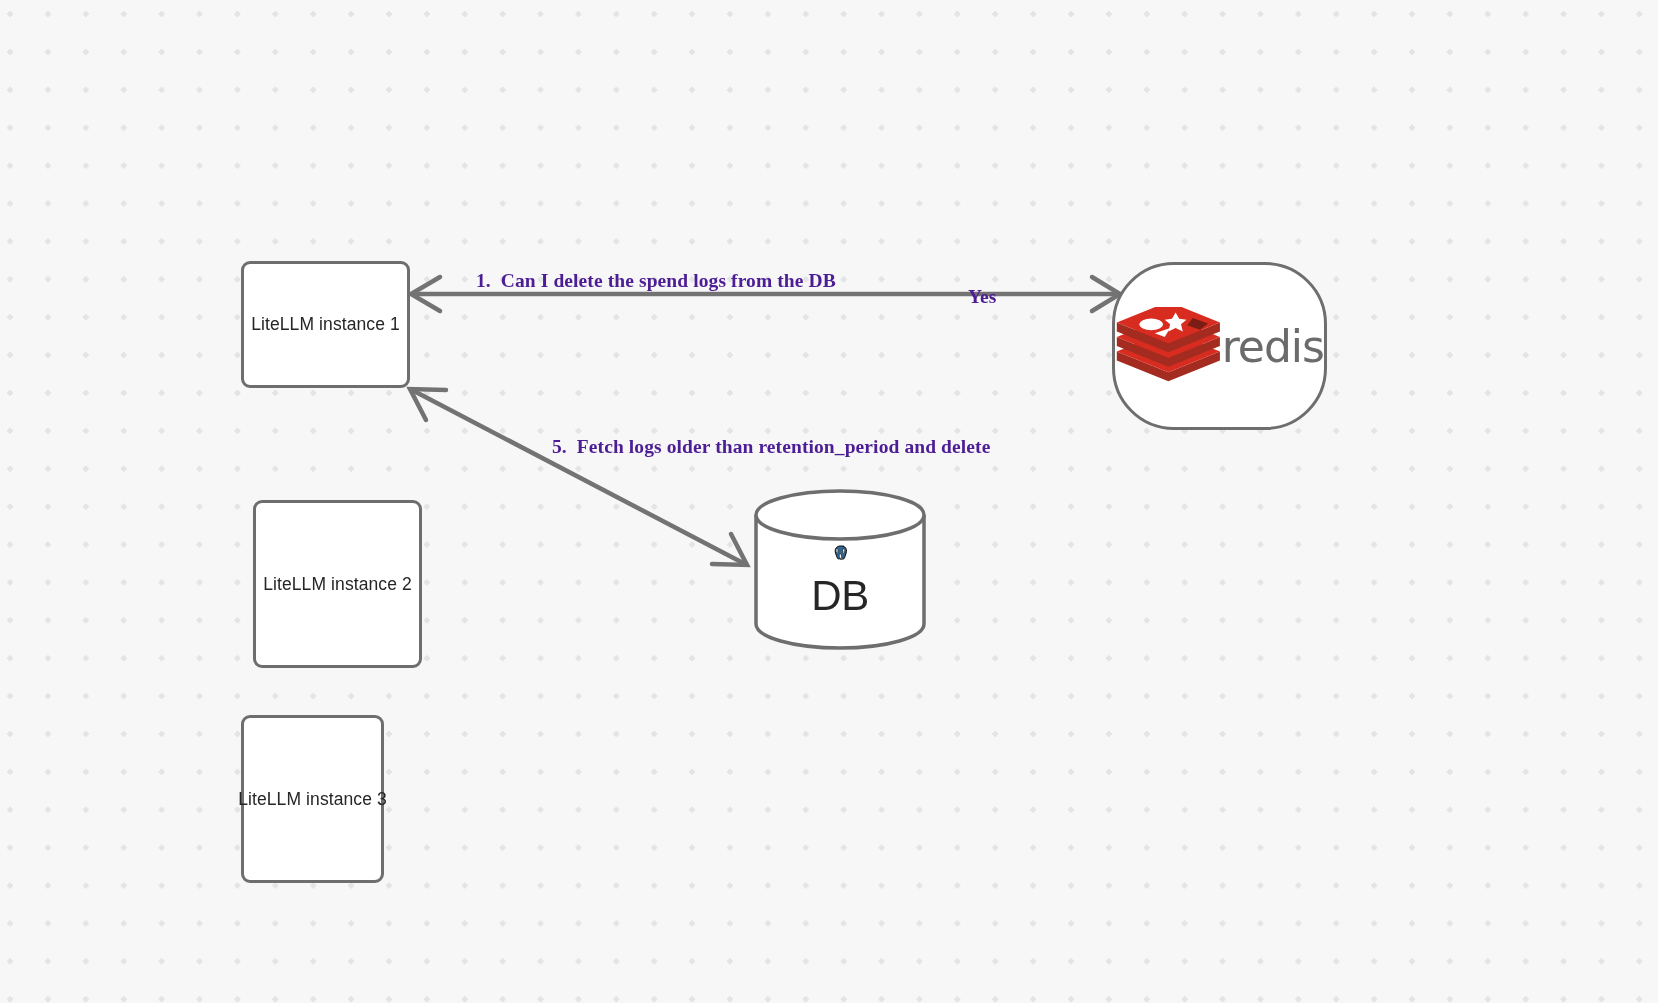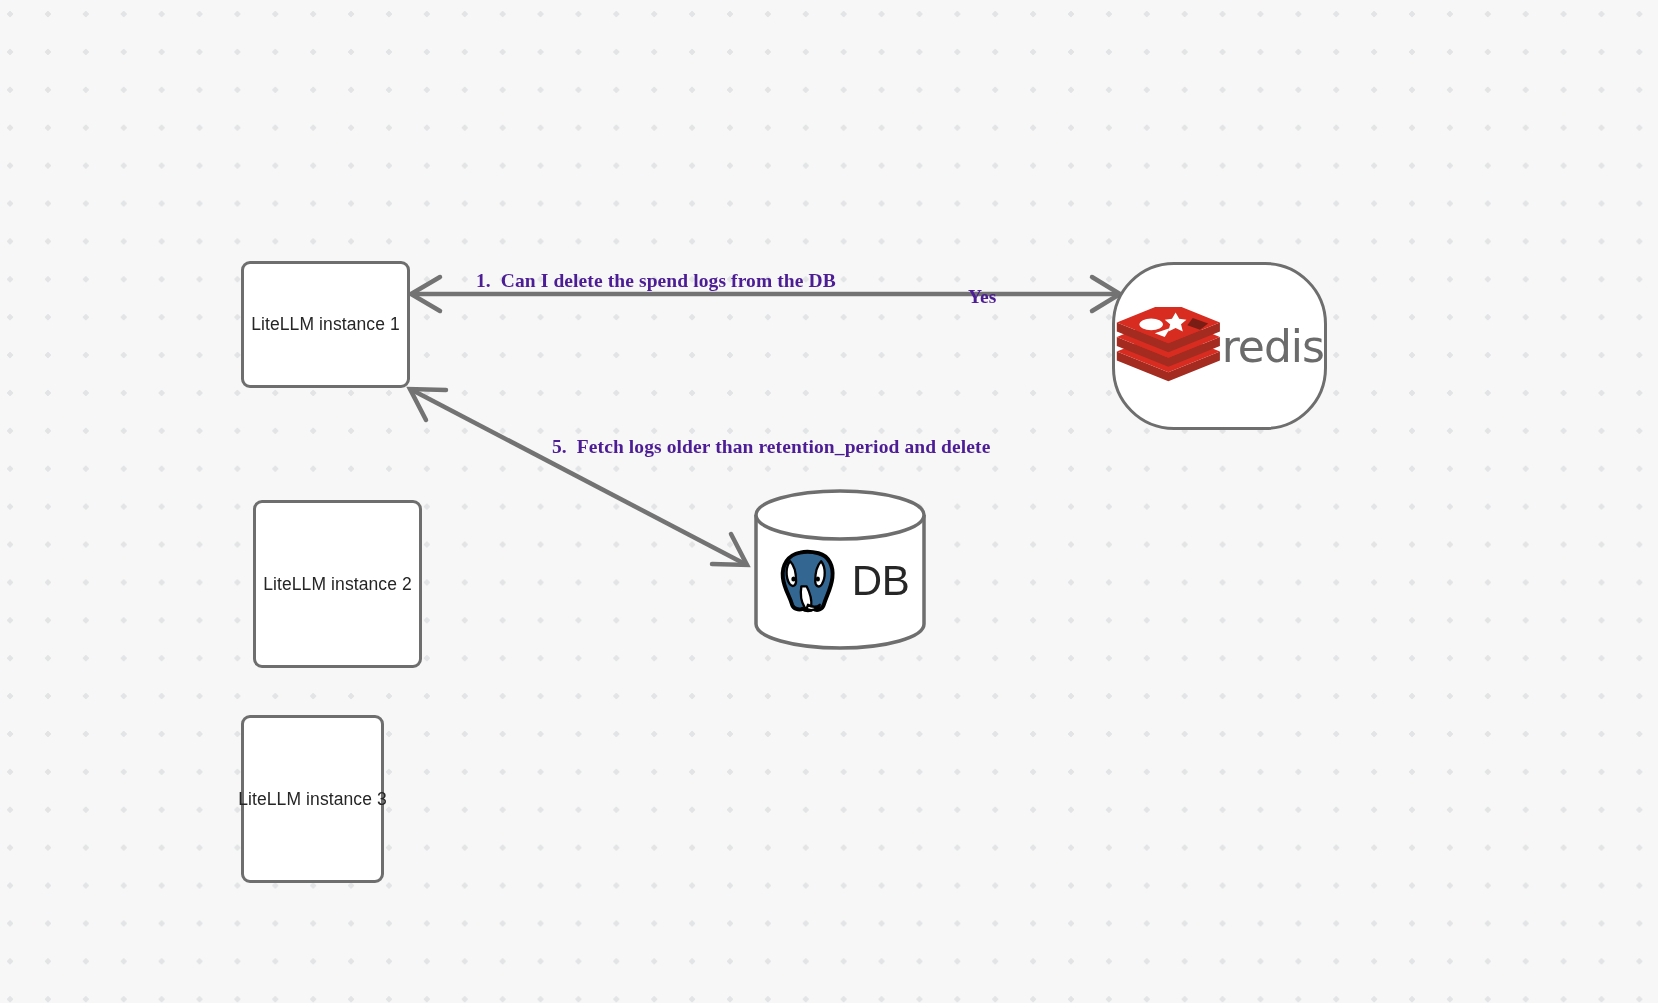--- a/index.html
+++ b/index.html
@@ -95,20 +95,21 @@
   #db-content {
     position: absolute;
     left: 0;
     top: 56px;
     width: 174px;
     height: 72px;
     display: flex;
     align-items: center;
     justify-content: center;
     gap: 15px;
+    flex-direction: column;
   }
   #pg-elephant { width: 66px; height: 66px; display: block; }
   #db-text {
     font-family: "Liberation Sans", sans-serif;
     font-size: 42px;
     color: #262626;
     line-height: 1;
     letter-spacing: -0.5px;
   }
 

